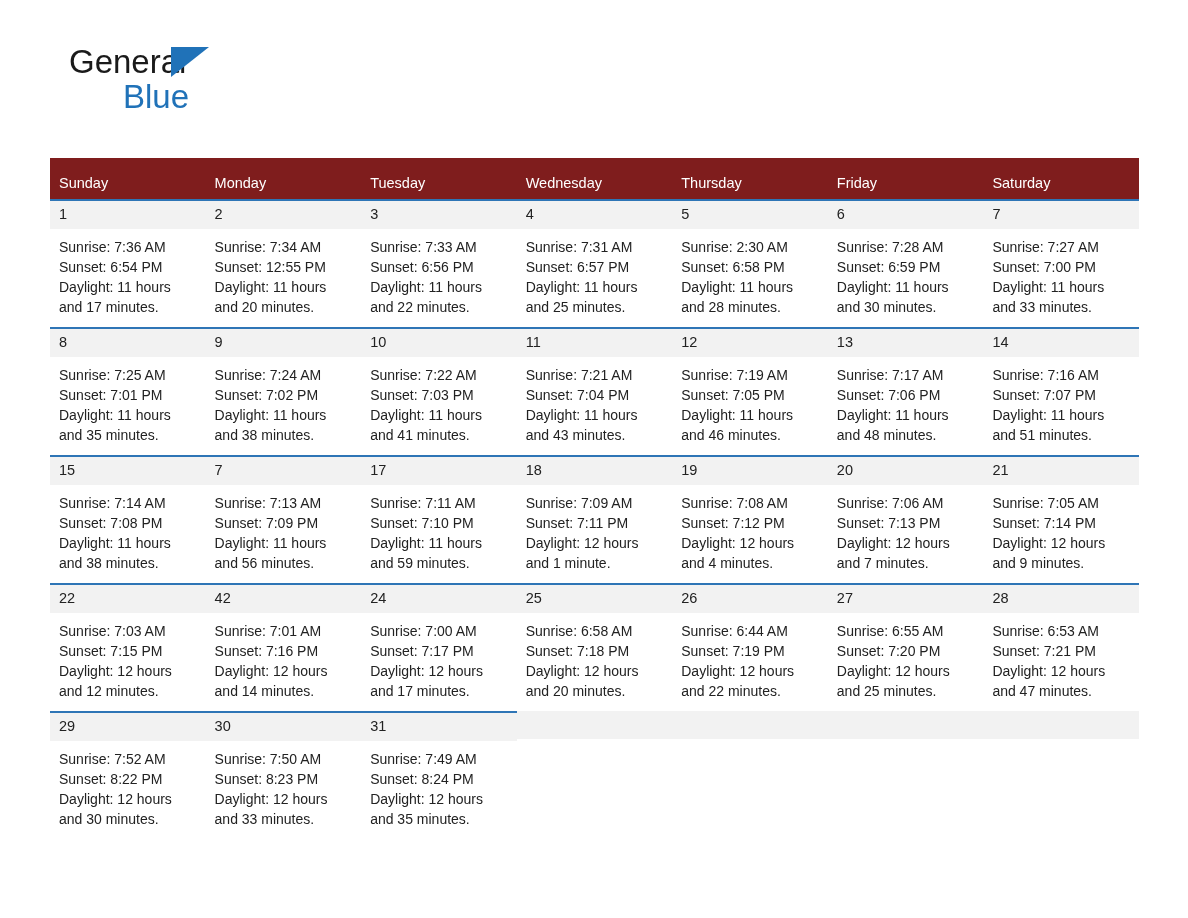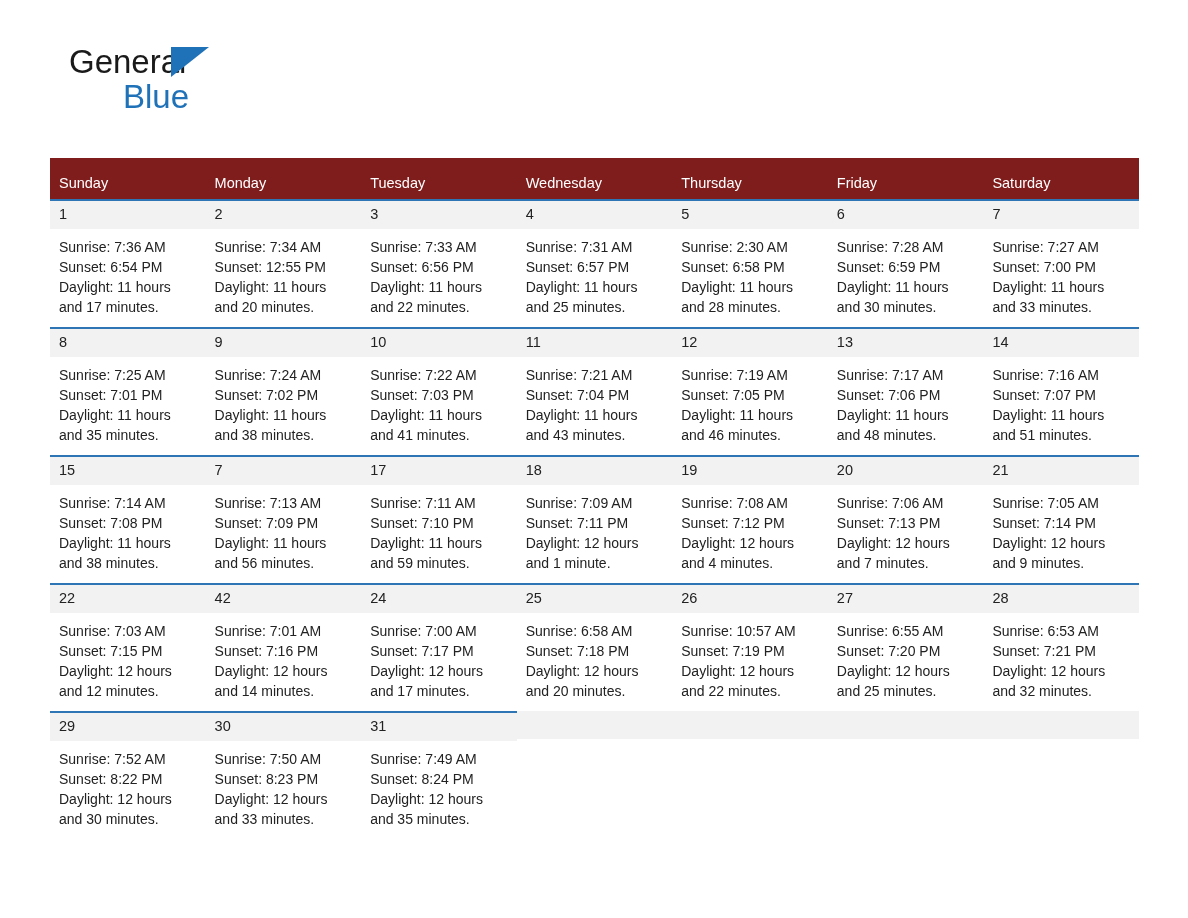--- a/index.html
+++ b/index.html
@@ -436,21 +436,21 @@
                 <div>Sunset: 7:18 PM</div>
                 <div>Daylight: 12 hours</div>
                 <div>and 20 minutes.</div>
               </div>
             </div>
           </td>
         <td>
             <div class="daycell">
               <div class="daynum">26</div>
               <div class="info">
-                <div>Sunrise: 10:57 AM</div>
+                <div>Sunrise: 6:44 AM</div>
                 <div>Sunset: 7:19 PM</div>
                 <div>Daylight: 12 hours</div>
                 <div>and 22 minutes.</div>
               </div>
             </div>
           </td>
         <td>
             <div class="daycell">
               <div class="daynum">27</div>
               <div class="info">
@@ -461,21 +461,21 @@
               </div>
             </div>
           </td>
         <td>
             <div class="daycell">
               <div class="daynum">28</div>
               <div class="info">
                 <div>Sunrise: 6:53 AM</div>
                 <div>Sunset: 7:21 PM</div>
                 <div>Daylight: 12 hours</div>
-                <div>and 32 minutes.</div>
+                <div>and 47 minutes.</div>
               </div>
             </div>
           </td>
       </tr>
 
       <tr>
         <td>
             <div class="daycell">
               <div class="daynum">29</div>
               <div class="info">

